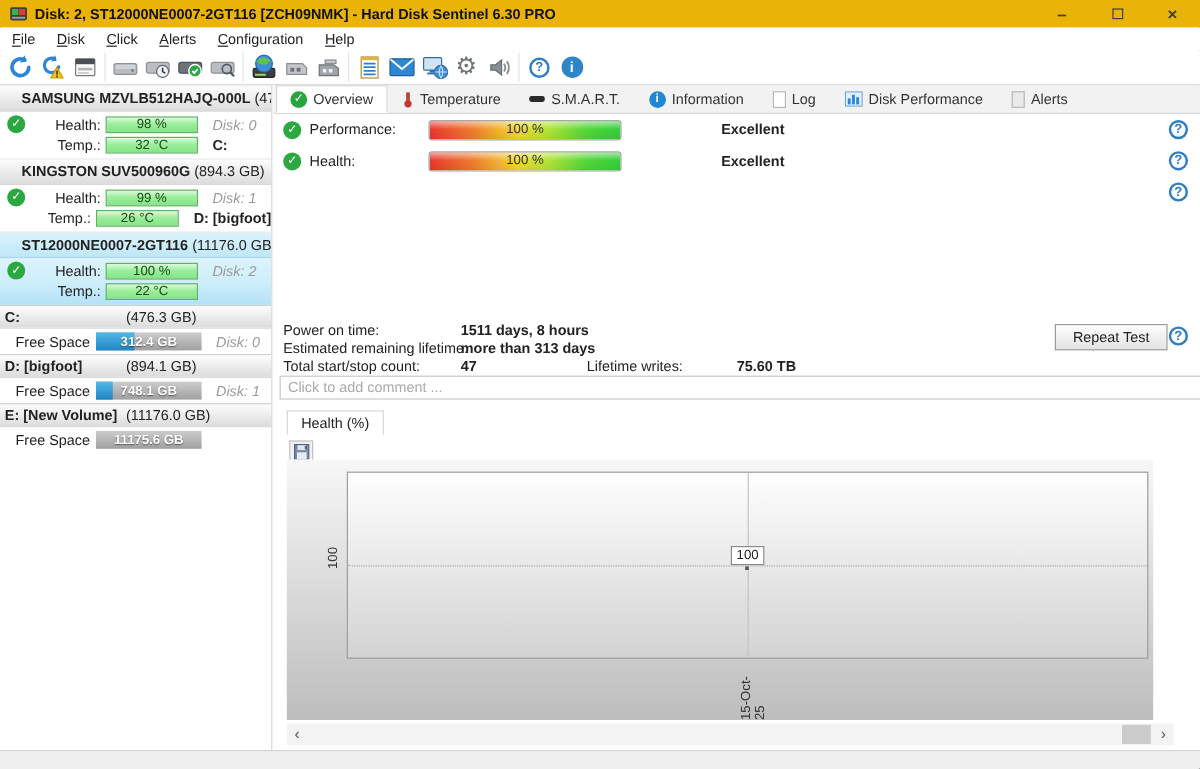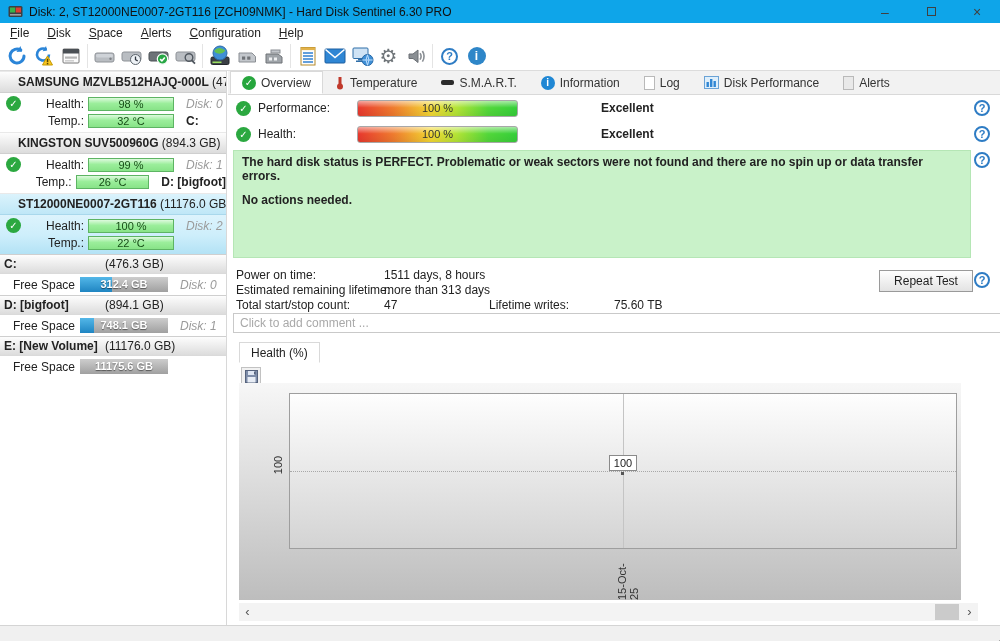--- a/index.html
+++ b/index.html
@@ -4,21 +4,21 @@
 <style>
   * { box-sizing: border-box; margin: 0; padding: 0; }
   html,body { width:1000px; height:641px; }
   body {
     position: relative; overflow: hidden; background:#fff;
     font-family: "Liberation Sans", "DejaVu Sans", sans-serif;
     font-size: 12px; color:#222;
     outline: 1px solid #9a9a9a; outline-offset: -1px;
   }
   
-  .titlebar { position:absolute; left:0; top:0; width:100%; height:23px; display:flex; align-items:center; background:#0ea5e9; }
+  .titlebar { position:absolute; left:0; top:0; width:100%; height:23px; display:flex; align-items:center; background:#eab308;font-weight:bold; }
   .app-icon { margin:0 6px 0 8px; display:flex; }
   .title-text { font-size:12px; color:#111; white-space:nowrap; }
   .win-controls { margin-left:auto; display:flex; height:100%; }
   .win-btn { width:46px; display:flex; align-items:center; justify-content:center; color:#404040; font-size:14px; }
   .maxbox { width:9px; height:9px; border:1px solid #404040; display:inline-block; }
   
   .menubar { position:absolute; left:0; top:23px; width:100%; height:19px; display:flex; align-items:center; background:#fff; padding-left:1px; }
   .menu-item { display:inline-block; padding:0 9px; line-height:18px; }
   .menu-item::first-letter { text-decoration: underline; }
   
@@ -29,21 +29,21 @@
   .circ-help { width:17px; height:17px; border:2px solid #2e7cc4; border-radius:50%; color:#2e7cc4; font-weight:bold; font-size:11px; display:flex; align-items:center; justify-content:center; }
   .circ-info { width:18px; height:18px; background:#2e86c8; border-radius:50%; color:#fff; font-weight:bold; font-size:12px; display:flex; align-items:center; justify-content:center; }
   
   .sidebar { position:absolute; left:0; top:71px; width:227px; bottom:16px; background:#fff; border-right:1px solid #d8d8d8; overflow:hidden; }
   .disk-header { height:22px; line-height:21px; background:linear-gradient(#fdfdfd,#dcdcdc); border-top:1px solid #e9e9e9; border-bottom:1px solid #cfcfcf; padding-left:18px; white-space:nowrap; overflow:hidden; }
   .dname { font-weight:bold; }
   .disk-body { position:relative; padding:2px 0 3px; }
   .badge { position:absolute; left:6px; top:3px; width:15px; height:15px; border-radius:50%; background:#2ba840; color:#fff; font-size:10px; font-weight:bold; display:flex; align-items:center; justify-content:center; }
   .disk-row { height:17px; display:flex; align-items:center; white-space:nowrap; overflow:hidden; }
   .rlabel { width:88px; text-align:right; padding-right:4px; }
-  .hbar { width:86px; height:14px; border:1px solid #5db463; background:linear-gradient(#defade,#9bee9b 45%,#88e388); text-align:center; font-size:11px; line-height:12px; color:#174d17; }
+  .hbar { width:77px; height:14px; border:1px solid #5db463; background:linear-gradient(#defade,#9bee9b 45%,#88e388); text-align:center; font-size:11px; line-height:12px; color:#174d17; }
   .rright { margin-left:12px; }
   .it { font-style:italic; color:#9b9b9b; }
   .bold { font-weight:bold; }
   .disk-block.selected { background:linear-gradient(180deg,#eef9fe,#cdeefb 70%,#b3e2f5); }
   .disk-block.selected .disk-header { background:linear-gradient(#dbf3fc,#bfe7f7); border-bottom-color:#a9d8ec; }
   .part-header { height:20px; line-height:19px; background:linear-gradient(#fdfdfd,#dcdcdc); border-top:1px solid #cfcfcf; border-bottom:1px solid #dadada; position:relative; padding-left:4px; font-weight:bold; white-space:nowrap; }
   .psize { position:absolute; left:105px; font-weight:normal; }
   .part-row { height:21px; display:flex; align-items:center; white-space:nowrap; overflow:hidden; }
   .plabel { width:80px; text-align:right; padding-right:5px; }
   .fbar { width:88px; height:15px; background:linear-gradient(#cdcdcd,#a0a0a0); position:relative; text-align:center; }
@@ -64,21 +64,21 @@
   .prow .badge2 { position:absolute; left:8px; top:1px; width:15px; height:15px; border-radius:50%; background:#2ba840; color:#fff; font-size:10px; font-weight:bold; display:flex; align-items:center; justify-content:center; }
   .plbl { position:absolute; left:30px; line-height:17px; }
   .gradbar { position:absolute; left:129px; top:0; width:161px; height:17px; border:1px solid #a8a8a8; border-radius:3px; text-align:center; font-size:11px; line-height:15px; color:#333;
     background: linear-gradient(rgba(255,255,255,.55), rgba(255,255,255,0) 45%, rgba(0,0,0,.06)),
                 linear-gradient(90deg,#e8382e 0%,#ef7a2e 22%,#f3d832 46%,#b3e436 62%,#52d73a 82%,#35cf3a 100%); }
   .rating { position:absolute; left:373px; font-weight:bold; line-height:17px; }
   .help { position:absolute; right:10px; width:16px; height:16px; border:2px solid #2e7cc4; border-radius:50%; color:#2e7cc4; font-weight:bold; font-size:11px; display:flex; align-items:center; justify-content:center; background:#fff; }
   .msgbox { position:absolute; left:5px; top:55px; width:738px; height:108px; background:#c9f2c9; border:1px solid #b5e6b5; padding:4px 8px; font-weight:bold; line-height:14px; }
   .msgbox .line2 { margin-top:10px; }
   .slbl { position:absolute; line-height:14px; }
-  .sval { position:absolute; line-height:14px; font-weight:normal; }
+  .sval { position:absolute; line-height:14px; font-weight:bold; }
   .repeat-btn { position:absolute; right:27px; top:175px; width:94px; height:22px; background:linear-gradient(#fefefe,#e3e3e3); border:1px solid #9a9a9a; font-size:12px; color:#222; text-align:center; line-height:20px; }
   .comment { position:absolute; left:5px; top:218px; width:785px; height:20px; border:1px solid #c9c9c9; padding:0 6px; font-size:12px; color:#222; font-family:inherit; }
   .comment::placeholder { color:#a9a9a9; }
   .subtab { position:absolute; left:11px; top:247px; height:21px; padding:0 11px; background:#fff; border:1px solid #d9d9d9; border-bottom:1px solid #fff; display:flex; align-items:center; }
   .save-btn { position:absolute; left:13px; top:272px; width:20px; height:19px; border:1px solid #c2c2c2; background:#f1f1f1; display:flex; align-items:center; justify-content:center; }
   .chart-panel { position:absolute; left:11px; top:288px; width:722px; height:217px; background:linear-gradient(#f7f7f7,#bdbdbd); }
   .plot { position:absolute; left:50px; top:10px; width:668px; height:156px; border:1px solid #9e9e9e; background:linear-gradient(#fefefe,#d3d3d3); }
   .vgrid { position:absolute; left:50%; top:0; bottom:0; width:1px; background:#c4c4c4; }
   .hdot { position:absolute; left:0; right:0; top:77px; border-top:1px dotted #a8a8a8; }
   .ptlabel { position:absolute; left:calc(50% - 14px); top:61px; width:28px; height:16px; background:#fff; border:1px solid #8a8a8a; font-size:11px; text-align:center; line-height:14px; color:#222; }
@@ -112,21 +112,21 @@
     <span class="win-btn">
         <span class="maxbox"></span>
       </span>
     <span class="win-btn">×</span>
   </span>
 </div>
 
 <div class="menubar">
   <span class="menu-item">File</span>
   <span class="menu-item">Disk</span>
-  <span class="menu-item">Space</span>
+  <span class="menu-item">Click</span>
   <span class="menu-item">Alerts</span>
   <span class="menu-item">Configuration</span>
   <span class="menu-item">Help</span>
 </div>
 
 <div class="toolbar">
   <span class="tbtn">
     <svg width="22" height="22">
         <path d="M18 11a7 7 0 1 1-3.2-5.9" fill="none" stroke="#2b85d8" stroke-width="3" stroke-linecap="round"></path>
         <path d="M14.5 1l1.5 5.5-5.5.5z" fill="#2b85d8"></path>
@@ -407,24 +407,20 @@
   </div>
 
   <div class="prow" style="top:31px;">
     <span class="badge2">✓</span>
     <span class="plbl">Health:</span>
     <span class="gradbar">100 %</span>
     <span class="rating">Excellent</span>
     <span class="help" style="top:0;">?</span>
   </div>
 
-  <div class="msgbox">
-    <p>The hard disk status is PERFECT. Problematic or weak sectors were not found and there are no spin up or data transfer errors.</p>
-    <p class="line2">No actions needed.</p>
-  </div>
   <span class="help" style="top:57px;">?</span>
 
   <span class="slbl" style="left:8px; top:173px;">Power on time:</span>
   <span class="sval" style="left:156px; top:173px;">1511 days, 8 hours</span>
   <span class="slbl" style="left:8px; top:188px;">Estimated remaining lifetime:</span>
   <span class="sval" style="left:156px; top:188px;">more than 313 days</span>
   <span class="slbl" style="left:8px; top:203px;">Total start/stop count:</span>
   <span class="sval" style="left:156px; top:203px;">47</span>
   <span class="slbl" style="left:261px; top:203px;">Lifetime writes:</span>
   <span class="sval" style="left:386px; top:203px;">75.60 TB</span>

